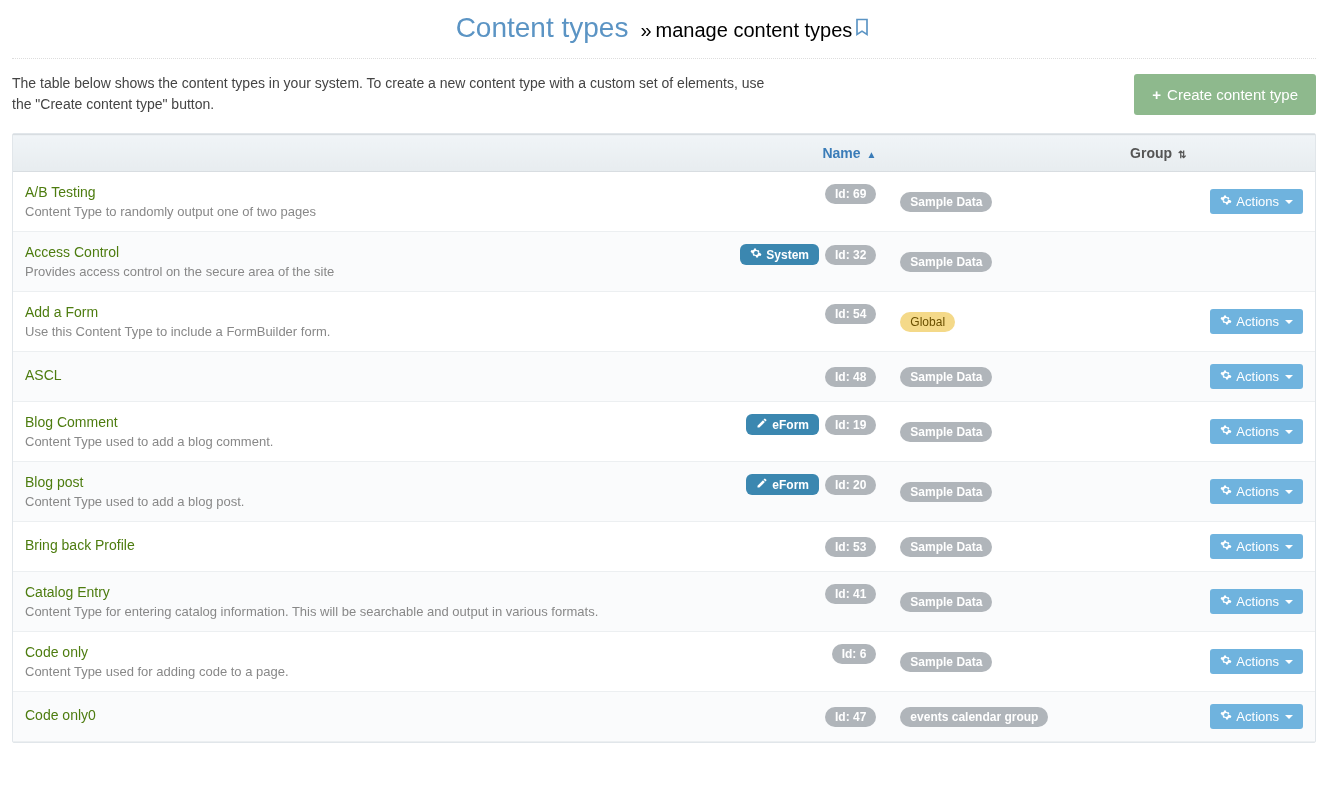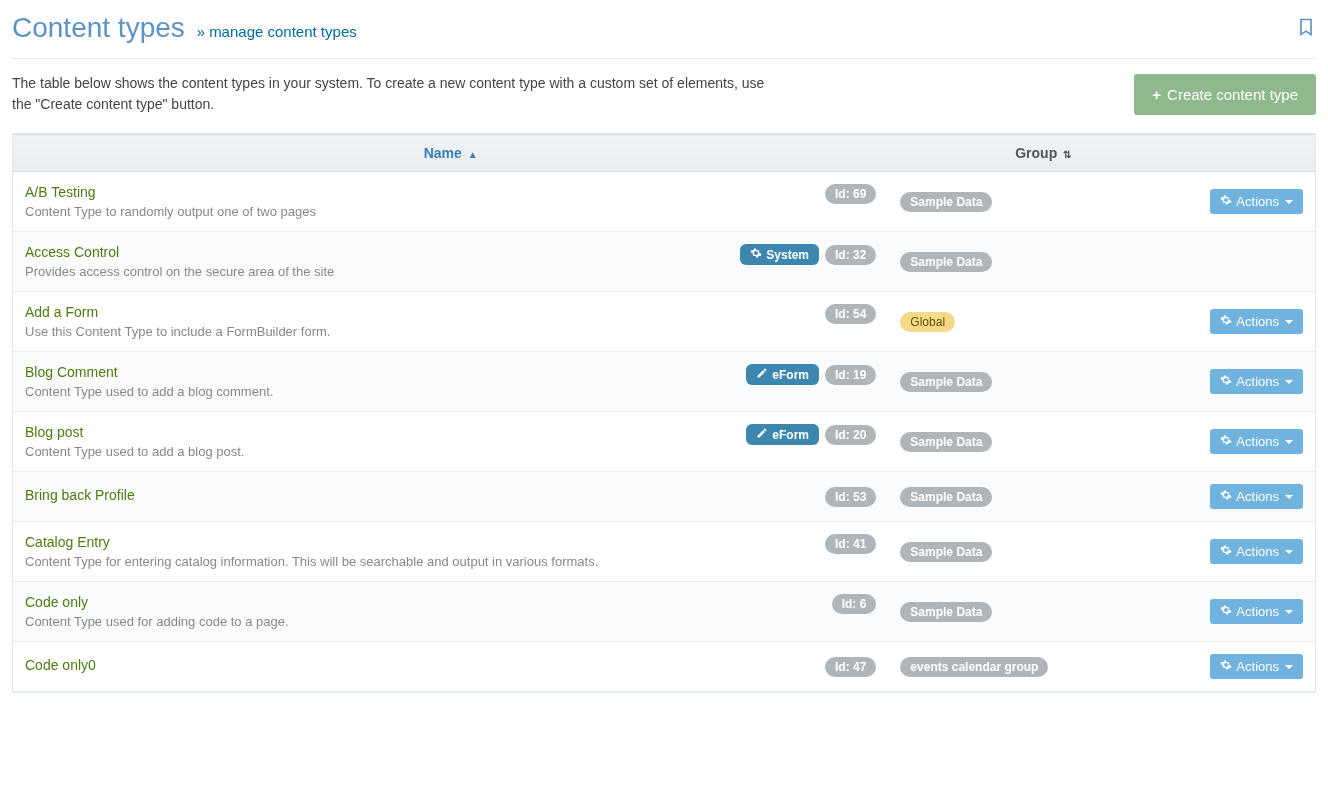--- a/index.html
+++ b/index.html
@@ -7,39 +7,39 @@
     margin: 0;
     font-family: -apple-system, BlinkMacSystemFont, "Segoe UI", Helvetica, Arial, sans-serif;
     font-size: 14px;
     color: #333;
     background: #fff;
     padding: 12px;
   }
   .page-header {
     display: flex;
     align-items: baseline;
-    justify-content: space-between;
+    justify-content: center;
     border-bottom: 1px dotted #ddd;
     padding-bottom: 14px;
     margin-bottom: 14px;
   }
   .page-header-left {
     display: flex;
     align-items: baseline;
     gap: 12px;
   }
   h1.page-title {
     font-weight: 300;
     font-size: 28px;
     color: #5b94c4;
     margin: 0;
   }
   .page-subtitle {
-    color: #0369a1;
-    font-size: 15px;
+    color: #000000;
+    font-size: 20px;
     white-space: nowrap;
   }
   .page-subtitle .chev { margin-right: 4px; }
   .bookmark-icon {
     color: #5b94c4;
     font-size: 20px;
     cursor: pointer;
   }
   .intro-row {
     display: flex;
@@ -97,21 +97,21 @@
     margin-left: 4px;
   }
 
   table.data-table {
     width: 100%;
     border-collapse: collapse;
     background: #fff;
   }
   thead th {
     background: linear-gradient(#f0f4f7, #e7ecef);
-    text-align: center;
+    text-align: right;
     font-weight: 600;
     color: #555;
     padding: 10px 12px;
     border-top: 1px solid #d8dde1;
     border-bottom: 1px solid #d8dde1;
     font-size: 14px;
   }
   thead th.sortable {
     color: #3a7cb8;
     cursor: pointer;
@@ -289,20 +289,40 @@
                   <path d="M12 8a4 4 0 100 8 4 4 0 000-8zm9 4a7 7 0 01-.11 1.2l2 1.6-2 3.4-2.4-.8a7 7 0 01-2 1.2l-.4 2.4h-4l-.4-2.4a7 7 0 01-2-1.2l-2.4.8-2-3.4 2-1.6A7 7 0 013 12c0-.41.04-.81.11-1.2l-2-1.6 2-3.4 2.4.8a7 7 0 012-1.2L8 3h4l.4 2.4a7 7 0 012 1.2l2.4-.8 2 3.4-2 1.6c.07.39.2.79.2 1.2z"></path>
                 </svg></span>
               <span>Actions</span>
               <span class="caret-down"></span>
             </button></td>
         </tr>
         <tr>
           <td class="name-cell">
             <div class="name-cell-inner">
               <div class="name-text">
+                <div class="row-title">ASCL</div>
+              </div>
+              <div class="tags">
+                <span class="pill pill-grey">Id: 48</span>
+              </div>
+            </div>
+          </td>
+          <td class="group-cell"><span class="pill pill-grey">Sample Data</span></td>
+          <td class="actions-cell"><button class="btn-actions">
+              <span class="gear-icon-small"><svg class="icon-svg" viewBox="0 0 24 24">
+                  <path d="M12 8a4 4 0 100 8 4 4 0 000-8zm9 4a7 7 0 01-.11 1.2l2 1.6-2 3.4-2.4-.8a7 7 0 01-2 1.2l-.4 2.4h-4l-.4-2.4a7 7 0 01-2-1.2l-2.4.8-2-3.4 2-1.6A7 7 0 013 12c0-.41.04-.81.11-1.2l-2-1.6 2-3.4 2.4.8a7 7 0 012-1.2L8 3h4l.4 2.4a7 7 0 012 1.2l2.4-.8 2 3.4-2 1.6c.07.39.2.79.2 1.2z"></path>
+                </svg></span>
+              <span>Actions</span>
+              <span class="caret-down"></span>
+            </button></td>
+        </tr>
+        <tr>
+          <td class="name-cell">
+            <div class="name-cell-inner">
+              <div class="name-text">
                 <div class="row-title">Blog Comment</div>
                 <div class="row-desc">Content Type used to add a blog comment.</div>
               </div>
               <div class="tags">
                 <span class="pill pill-blue">
                   <span><svg class="icon-svg" viewBox="0 0 24 24">
                       <path d="M3 17.25V21h3.75l11-11-3.75-3.75-11 11zM20.7 7.04a1 1 0 000-1.41l-2.34-2.34a1 1 0 00-1.41 0L15 5.24l3.75 3.75 1.95-1.95z"></path>
                     </svg></span>
                   <span>eForm</span>
                 </span>

